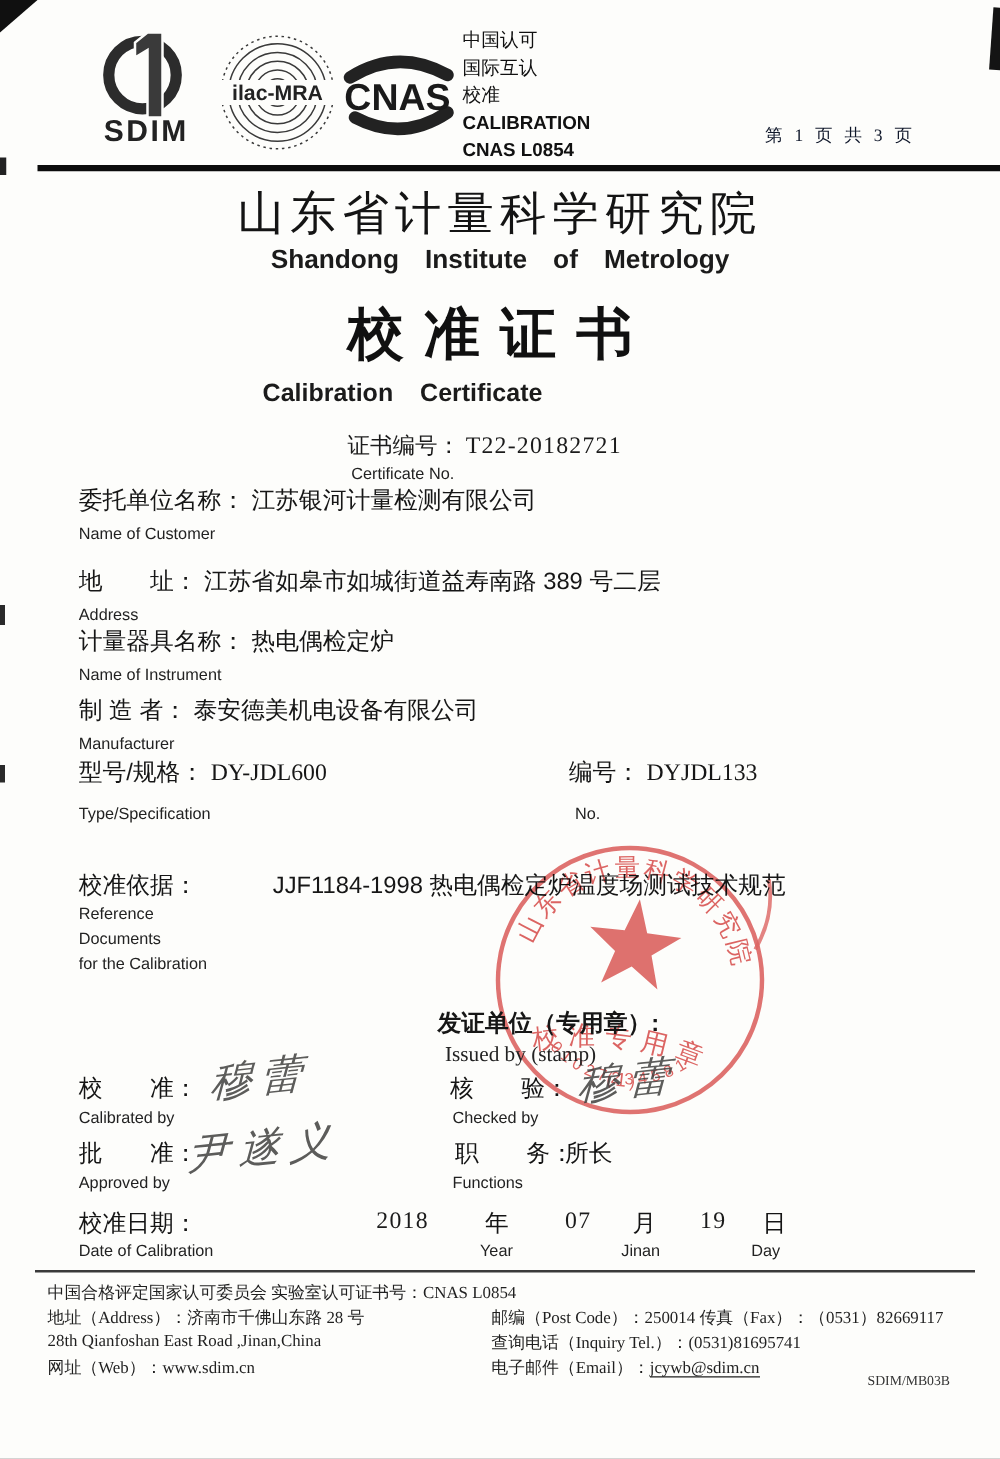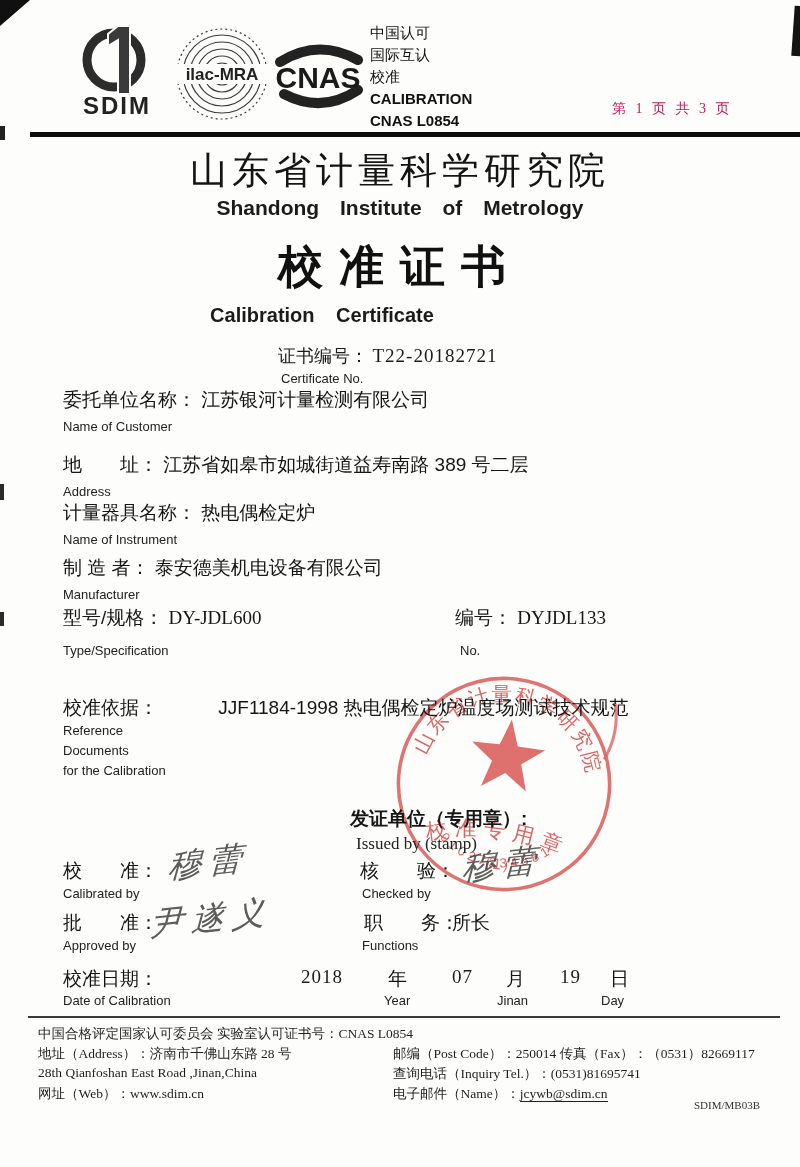--- a/index.html
+++ b/index.html
@@ -19,21 +19,21 @@
   .art-l3{left:-2px;top:612px;width:6px;height:14px;background:#2a2a2a;}
 
   
   .sdim{left:58px;top:24px;width:118px;height:100px;text-align:center;}
   .sdim .mark{display:block;margin:0 auto;}
   .sdim .txt{font-weight:bold;font-size:24px;letter-spacing:2px;color:#222;margin-top:-4px;}
   .ilac{left:172px;top:26px;}
   .cnas{left:270px;top:36px;}
   .accred{left:370px;top:22px;font-size:15px;line-height:22px;color:#111;}
   .accred .b{font-weight:bold;line-height:22px;}
-  .pageno{left:612px;top:100px;font-size:14px;letter-spacing:3px;color:#be185d;}
+  .pageno{left:612px;top:100px;font-size:14px;letter-spacing:3px;color:#0f172a;}
   .rule-top{left:30px;right:0;top:132px;height:5px;background:#0c0c0c;}
 
   
   .t-cn{left:0;width:800px;top:146px;text-align:center;font-size:37px;letter-spacing:5px;color:#141414;
         font-family:"Liberation Serif","DejaVu Serif",serif;}
   .t-en{left:0;width:800px;top:196px;text-align:center;font-size:21px;font-weight:bold;word-spacing:15px;}
   .c-cn{left:0;width:800px;top:237px;text-align:center;font-size:45px;font-weight:bold;letter-spacing:16px;color:#101010;}
   .c-en{left:0;width:644px;top:304px;text-align:center;font-size:20px;font-weight:bold;word-spacing:16px;}
 
   .certno{left:278px;top:344px;font-size:18px;}
@@ -267,17 +267,17 @@
 
   <div class="abs rule-bottom"></div>
 
   <div class="abs ft f1">中国合格评定国家认可委员会  实验室认可证书号：CNAS L0854</div>
   <div class="abs ft f2a">地址（Address）：济南市千佛山东路 28 号</div>
   <div class="abs ft f2b">邮编（Post Code）：250014 传真（Fax）：（0531）82669117</div>
   <div class="abs ft f3a">28th Qianfoshan East Road ,Jinan,China</div>
   <div class="abs ft f3b">查询电话（Inquiry Tel.）：(0531)81695741</div>
   <div class="abs ft f4a">网址（Web）：www.sdim.cn</div>
   <div class="abs ft f4b">
-    <span>电子邮件（Name）：</span><span class="em">jcywb@sdim.cn</span>
+    <span>电子邮件（Email）：</span><span class="em">jcywb@sdim.cn</span>
   </div>
   <div class="abs ft formcode">SDIM/MB03B</div>
 
 </div>
 
 </body></html>

